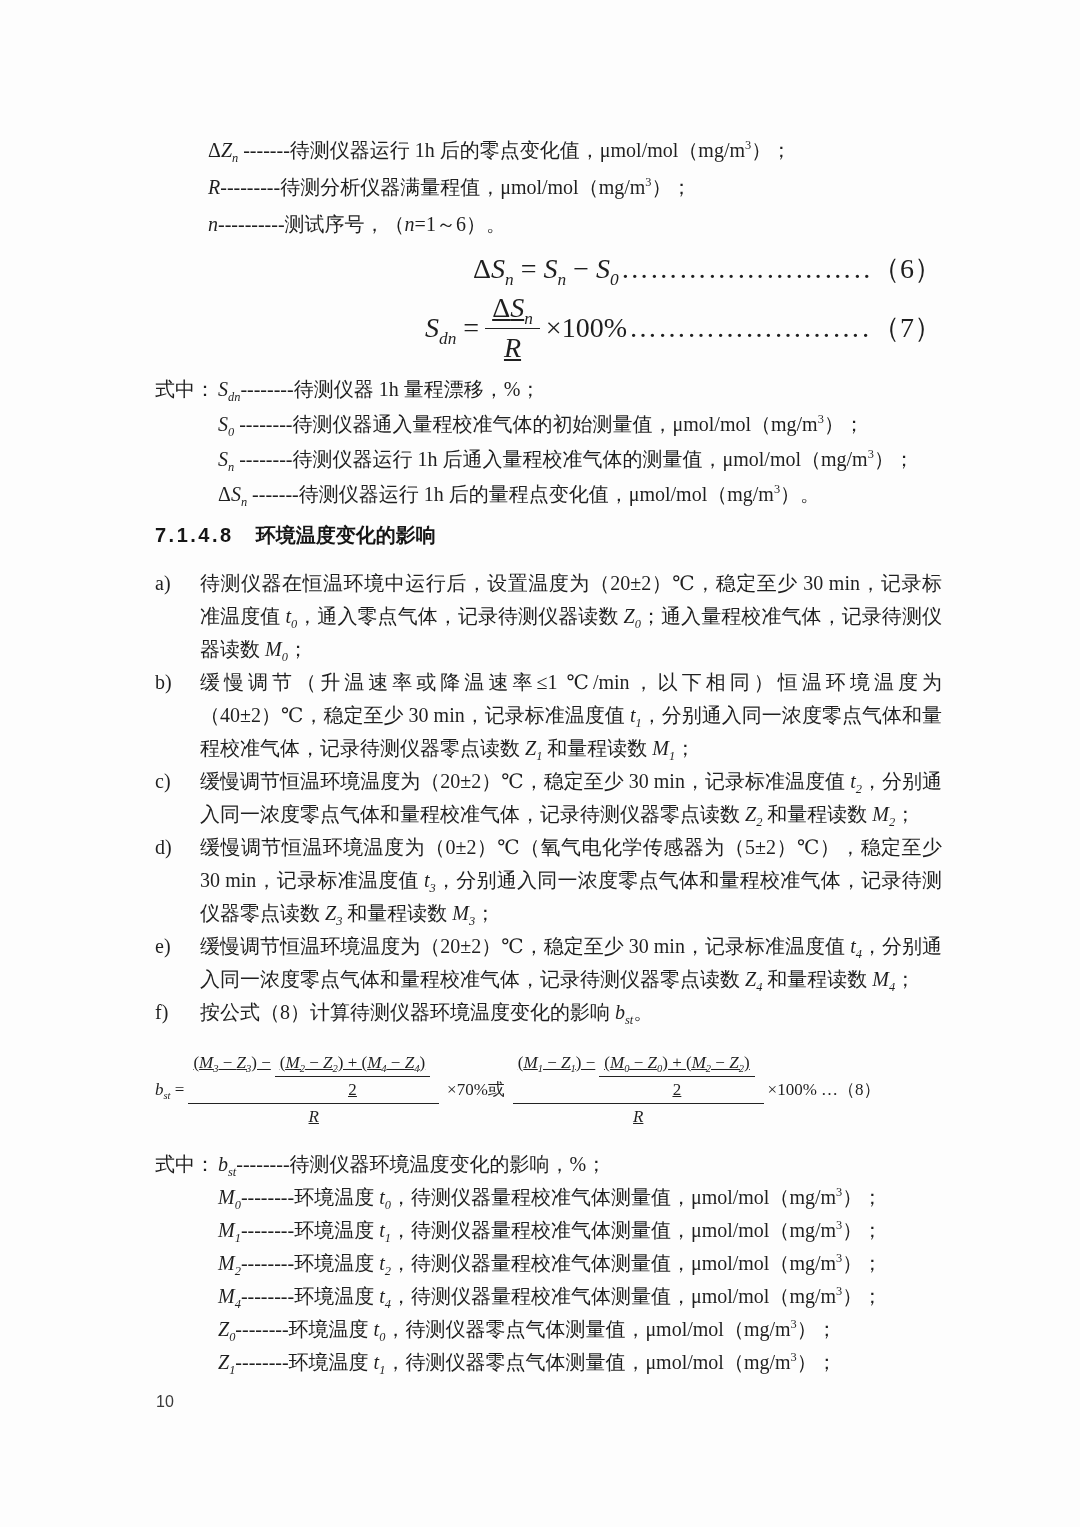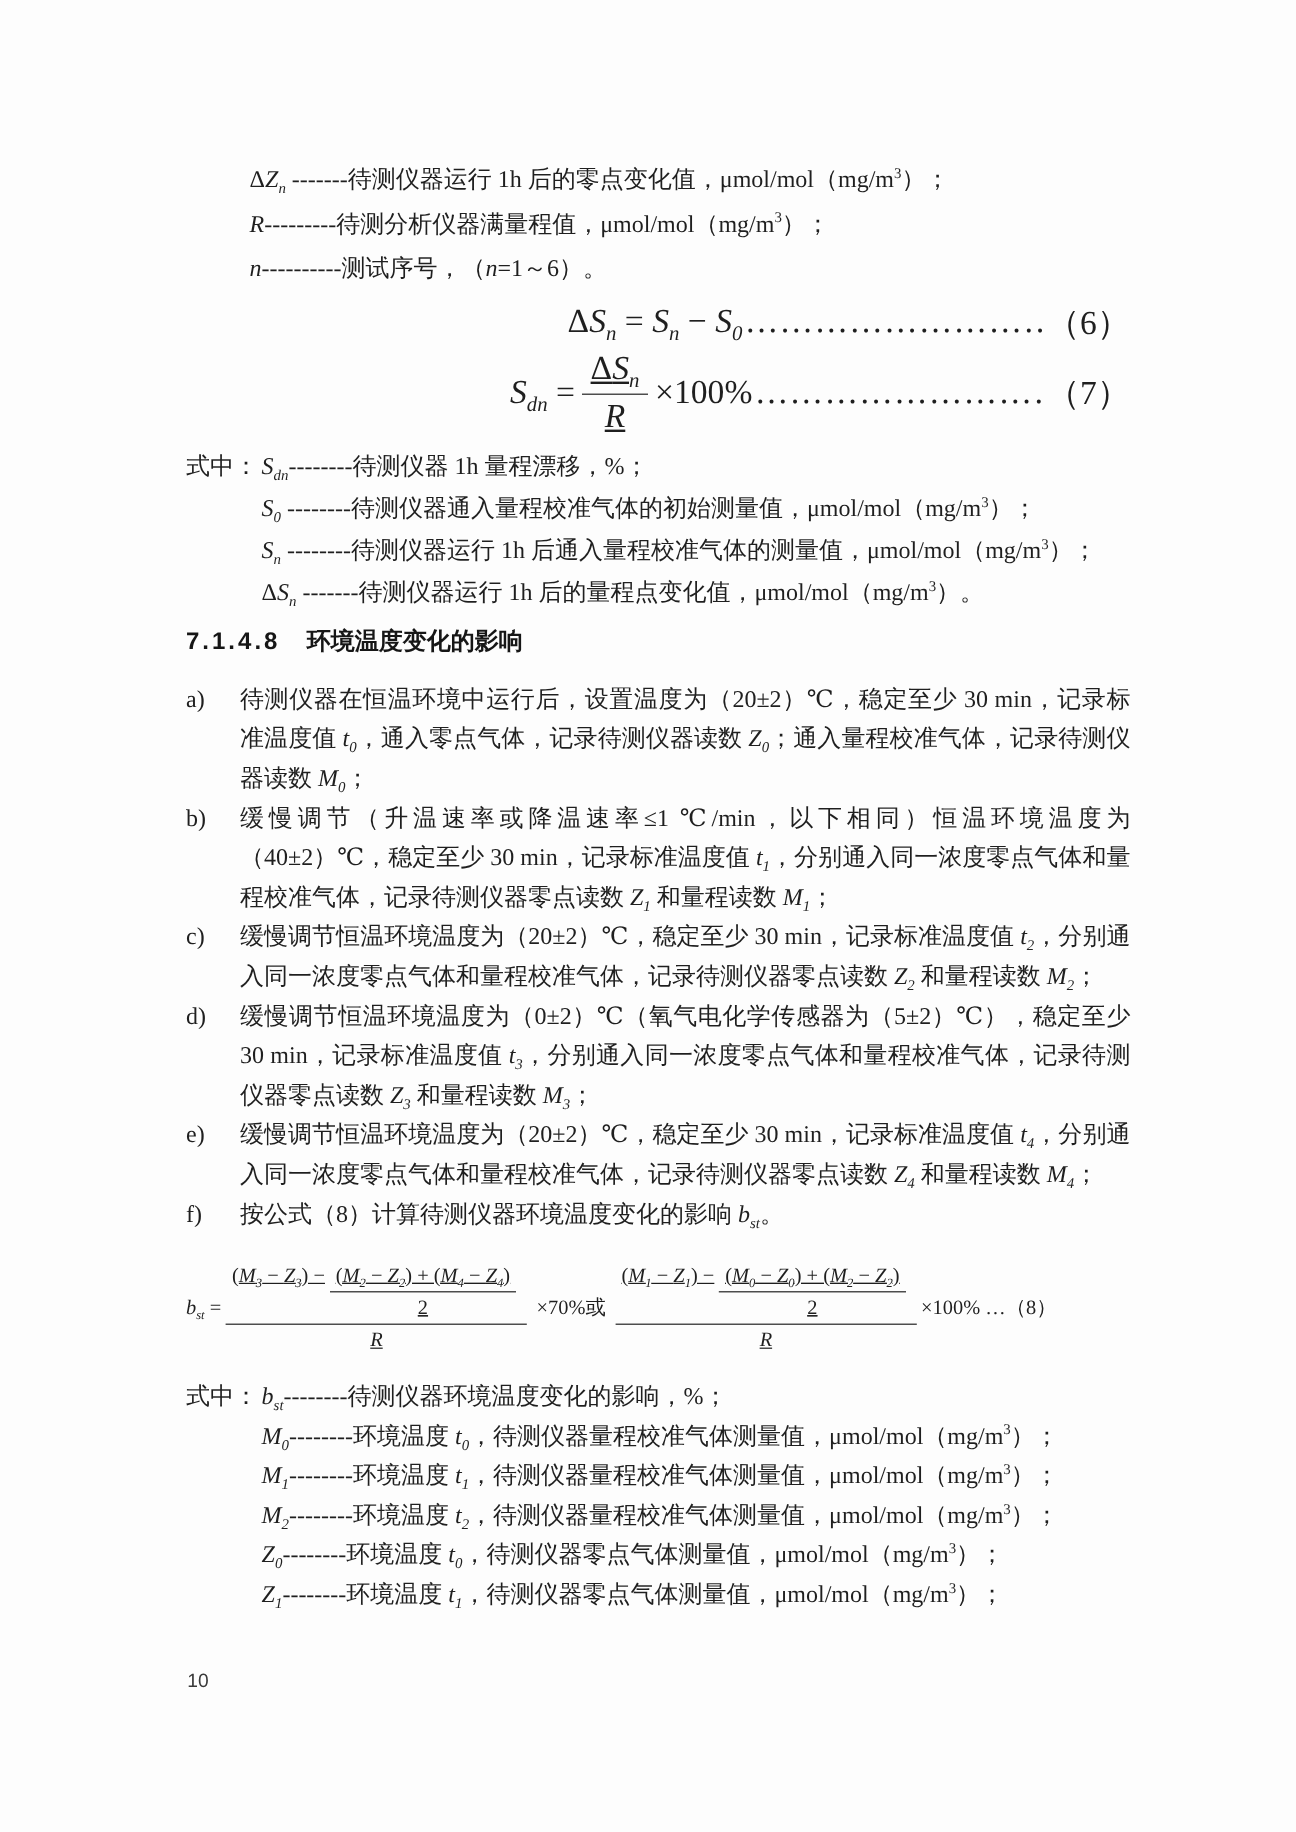--- a/index.html
+++ b/index.html
@@ -174,20 +174,21 @@
     </div>
 
     <div class="where where-2">
       <div class="where-row">
         <span class="where-label">式中：</span>
         <p class="defline"><i>b<sub>st</sub></i>--------待测仪器环境温度变化的影响，%；</p>
       </div>
       <p class="defline"><i>M<sub>0</sub></i>--------环境温度 <i>t<sub>0</sub></i>，待测仪器量程校准气体测量值，μmol/mol（mg/m<sup>3</sup>）；</p>
       <p class="defline"><i>M<sub>1</sub></i>--------环境温度 <i>t<sub>1</sub></i>，待测仪器量程校准气体测量值，μmol/mol（mg/m<sup>3</sup>）；</p>
       <p class="defline"><i>M<sub>2</sub></i>--------环境温度 <i>t<sub>2</sub></i>，待测仪器量程校准气体测量值，μmol/mol（mg/m<sup>3</sup>）；</p>
+      <p class="defline"><i>M<sub>4</sub></i>--------环境温度 <i>t<sub>4</sub></i>，待测仪器量程校准气体测量值，μmol/mol（mg/m<sup>3</sup>）；</p>
       <p class="defline"><i>Z<sub>0</sub></i>--------环境温度 <i>t<sub>0</sub></i>，待测仪器零点气体测量值，μmol/mol（mg/m<sup>3</sup>）；</p>
       <p class="defline"><i>Z<sub>1</sub></i>--------环境温度 <i>t<sub>1</sub></i>，待测仪器零点气体测量值，μmol/mol（mg/m<sup>3</sup>）；</p>
     </div>
 
   </div>
 
   <div class="page-number">10</div>
 </div>
 
 </body></html>

